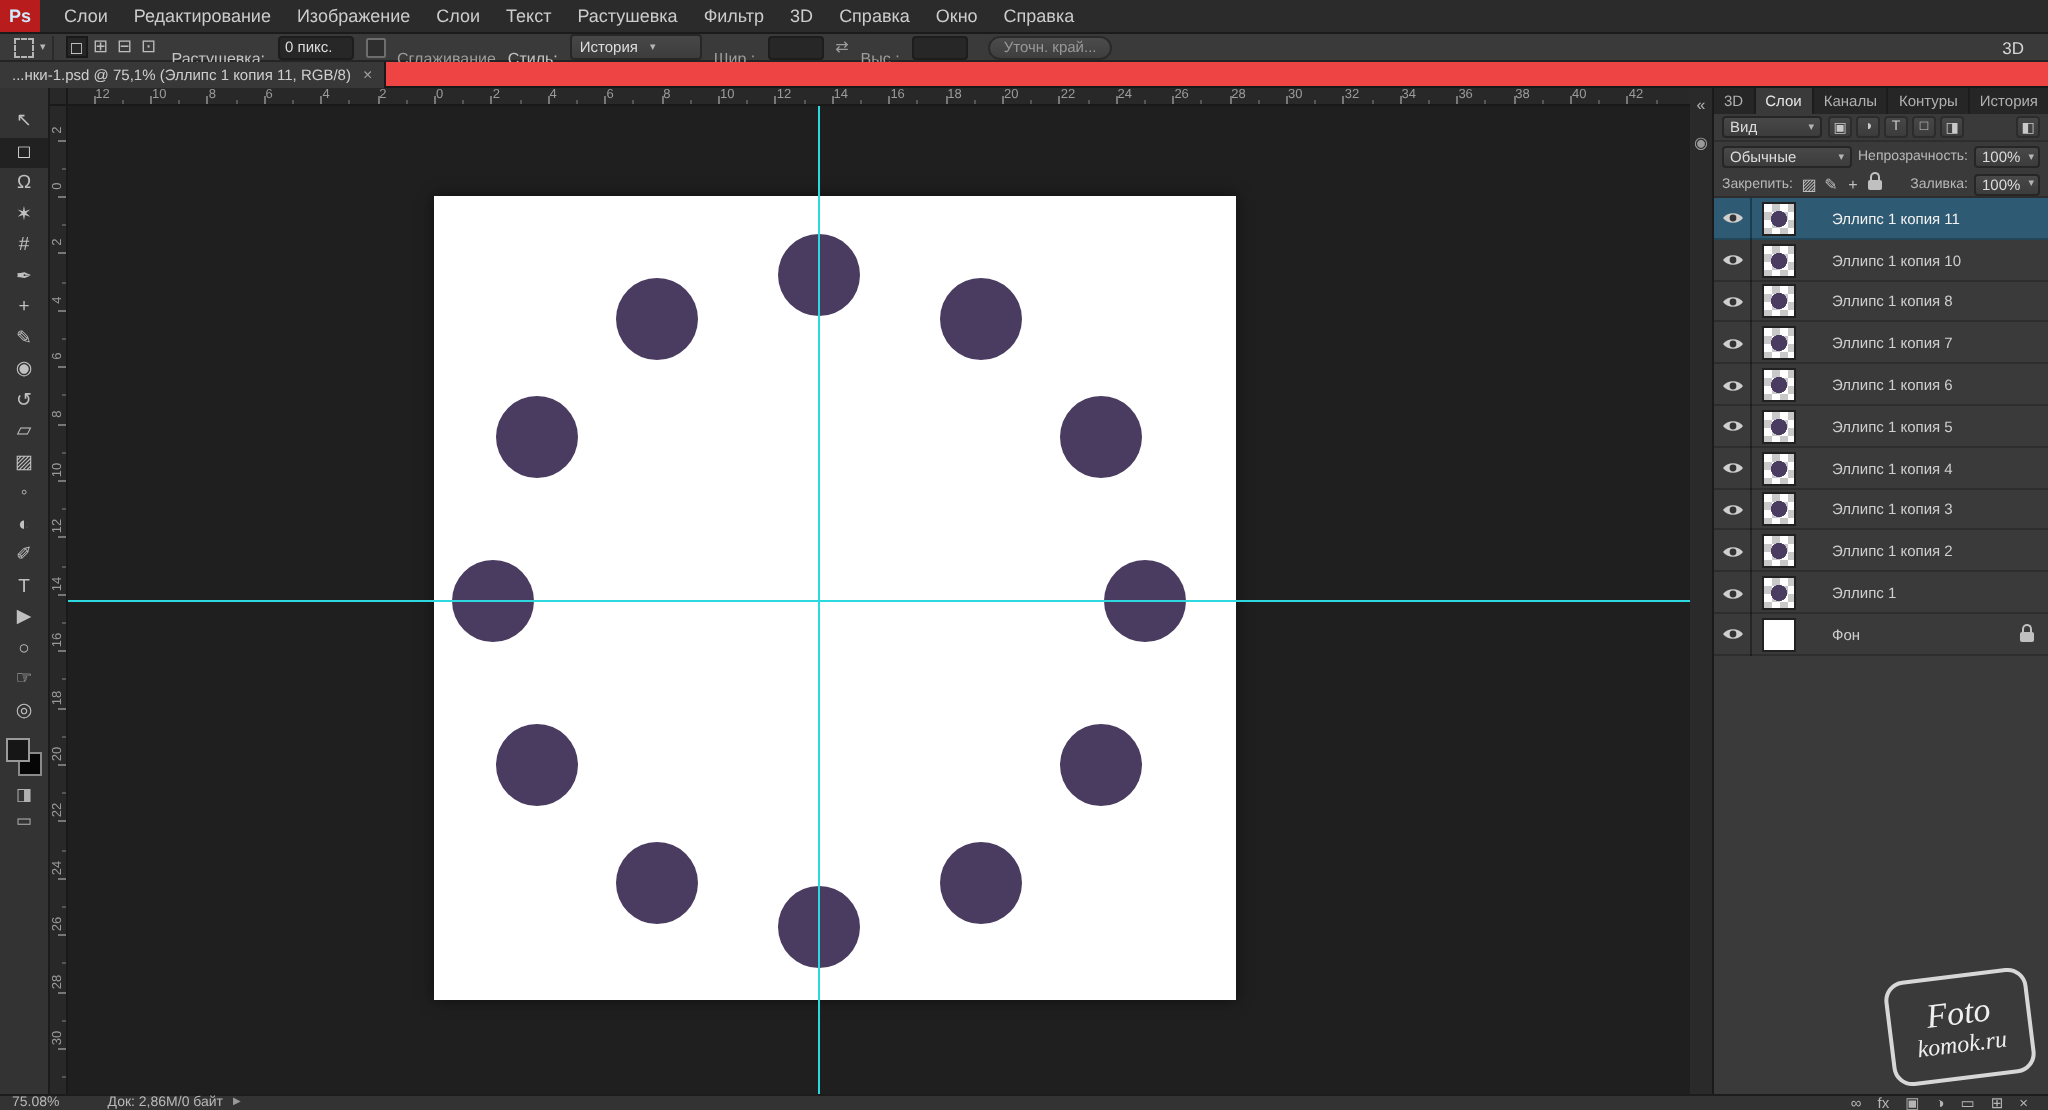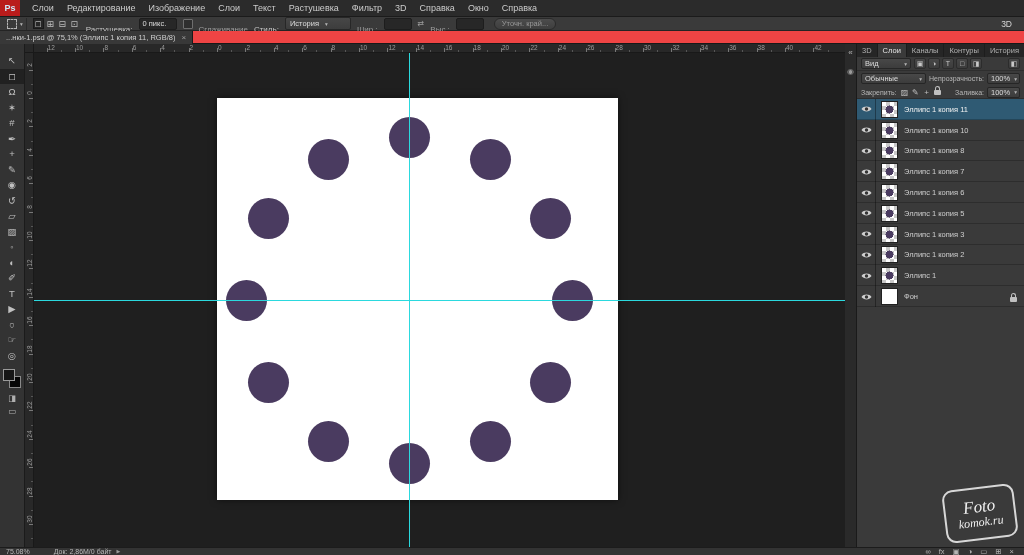--- a/index.html
+++ b/index.html
@@ -119,21 +119,21 @@
   .layer-row{position:relative;height:20.8px;display:flex;align-items:center;
     box-shadow:inset 0 -1px 0 rgba(0,0,0,.22);}
   .layer-row.selected{background:var(--select-color,#2f5a73);}
   .eyecell{width:19px;height:100%;display:flex;align-items:center;justify-content:center;
     border-right:1px solid rgba(0,0,0,.35);box-sizing:border-box;flex:none;}
   .thumb{width:17px;height:17px;border:1px solid #212121;margin-left:5px;flex:none;background-color:#ffffff;box-sizing:border-box;}
   .thumb.checker{
     background-image:radial-gradient(circle at 50% 50%, var(--circle-color,#4a3b60) 0 37%, transparent 39%),
       repeating-conic-gradient(#c9c9c9 0% 25%, #ffffff 0% 50%);
     background-size:100% 100%, 8px 8px;}
-  .lname{font-size:7.5px;color:#cfcfcf;margin-left:6px;white-space:nowrap;}
+  .lname{font-size:7.5px;color:#cfcfcf;margin-left:18px;white-space:nowrap;}
   .layer-row.selected .lname{color:#f2f2f2;}
   .rowlock{margin-left:auto;margin-right:7px;}
   .lockicon{position:relative;width:7px;height:5px;background:#c0c0c0;border-radius:1px;display:inline-block;}
   .lockicon::before{content:"";position:absolute;left:1px;top:-4px;width:5px;height:4px;
     border:1px solid #c0c0c0;border-bottom:none;border-radius:2.5px 2.5px 0 0;box-sizing:border-box;}
 
   
   .statusbar{position:absolute;left:0;top:547px;width:100%;height:8px;background:#333333;
     border-top:1px solid #1c1c1c;box-sizing:border-box;display:flex;align-items:center;
     font-size:7px;line-height:7px;color:#b9b9b9;}
@@ -518,20 +518,30 @@
           <span class="lname">Эллипс 1 копия 5</span>
         </div>
         <div class="layer-row">
           <span class="eyecell">
             <svg width="11" height="8" viewBox="0 0 11 8">
               <path d="M0.5 4 C2.5 0.8 8.5 0.8 10.5 4 C8.5 7.2 2.5 7.2 0.5 4 Z" fill="#cfcfcf"></path>
               <circle cx="5.5" cy="4" r="1.7" fill="#333333"></circle>
             </svg>
           </span>
           <span class="thumb checker"></span>
+          <span class="lname">Эллипс 1 копия 4</span>
+        </div>
+        <div class="layer-row">
+          <span class="eyecell">
+            <svg width="11" height="8" viewBox="0 0 11 8">
+              <path d="M0.5 4 C2.5 0.8 8.5 0.8 10.5 4 C8.5 7.2 2.5 7.2 0.5 4 Z" fill="#cfcfcf"></path>
+              <circle cx="5.5" cy="4" r="1.7" fill="#333333"></circle>
+            </svg>
+          </span>
+          <span class="thumb checker"></span>
           <span class="lname">Эллипс 1 копия 3</span>
         </div>
         <div class="layer-row">
           <span class="eyecell">
             <svg width="11" height="8" viewBox="0 0 11 8">
               <path d="M0.5 4 C2.5 0.8 8.5 0.8 10.5 4 C8.5 7.2 2.5 7.2 0.5 4 Z" fill="#cfcfcf"></path>
               <circle cx="5.5" cy="4" r="1.7" fill="#333333"></circle>
             </svg>
           </span>
           <span class="thumb checker"></span>

